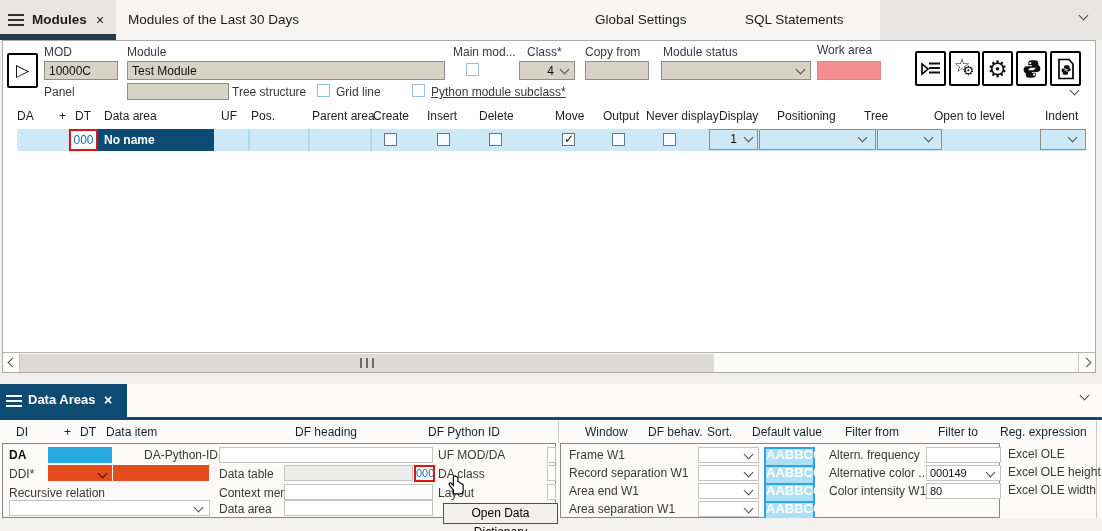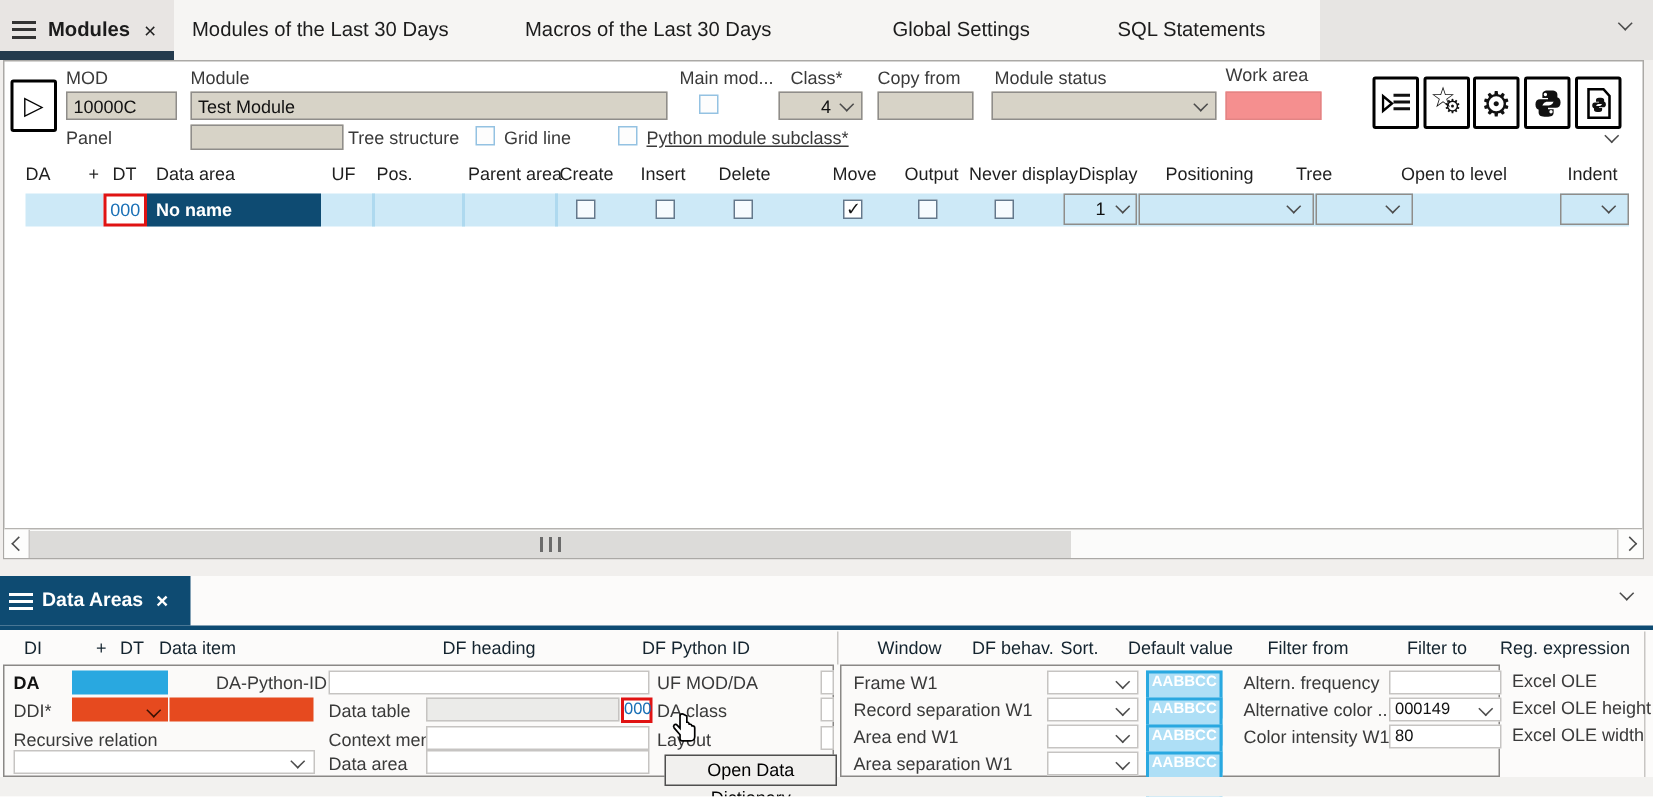--- a/index.html
+++ b/index.html
@@ -56,41 +56,40 @@
   .da-tab .tlabel { position:absolute; left:28px; top:8px; color:#fff; font-size:13px; font-weight:600; }
   .da-tab .closex { color:#fff; font-weight:bold; }
   .navy-line { position:absolute; left:0; top:33px; width:1102px; height:3px; background:#0e4b72; }
   .bhdr { position:absolute; top:41px; white-space:nowrap; color:#14242f; font-size:12px; }
   .vdiv { position:absolute; background:#c8c6c3; width:1px; }
   .gbox { position:absolute; border:1px solid #8a8886; background:#fbfaf9; }
   .blue-fld { position:absolute; background:#29a8e0; height:16px; }
   .orange-fld { position:absolute; background:#e64a1f; height:16px; }
   .gray-fld { position:absolute; background:#ebebe9; border:1px solid #c6c4c2; height:16px; }
   .mini-000 { position:absolute; background:#fff; border:2px solid #e01313; color:#1a70b6; font-size:11px; text-align:center; line-height:13px; height:17px; }
-  .aabbcc { position:absolute; background:#aedff6; border:2px solid #29a8e0; color:#fff; font-size:10px; font-weight:bold; text-align:center; line-height:12px; height:32px; }
+  .aabbcc { position:absolute; background:#aedff6; border:2px solid #29a8e0; color:#fff; font-size:13px; font-weight:bold; text-align:center; line-height:12px; height:32px; }
   .ddw { position:absolute; background:#fff; border:1px solid #c6c4c2; height:16px; font-size:11px; color:#111; padding:1px 3px; }
   .tooltip { position:absolute; background:#f1f0ee; border:1px solid #4f4f4f; color:#000; font-size:12px; text-align:center; line-height:19px; z-index:30; }
   .bstrip { position:absolute; left:0; top:134px; width:1102px; height:13px; background:#f2f1ef; }
   svg { display:block; }
 </style>
 </head>
 <body>
 
 <div class="screen">
 
   <div class="tabbar">
     <div class="tabbar-overflow"></div>
     <div class="tab-active">
       <span class="burger" style="left:8px; top:14px;"></span>
       <span class="tab-label" style="left:32px; font-weight:600;">Modules</span>
       <span class="closex" style="left:96px; top:13px;">×</span>
       <div class="bar"></div>
     </div>
     <span class="tab-label" style="left:128px;">Modules of the Last 30 Days</span>
-    <span class="tab-label" style="left:350px;">Macros of the Last 30 Days</span>
     <span class="tab-label" style="left:595px;">Global Settings</span>
     <span class="tab-label" style="left:745px;">SQL Statements</span>
     <span class="chev down" style="left:1080px; top:12px;"></span>
   </div>
 
   <div class="top-panel">
 
     <div class="play-btn">
         <span>▷</span>
       </div>

